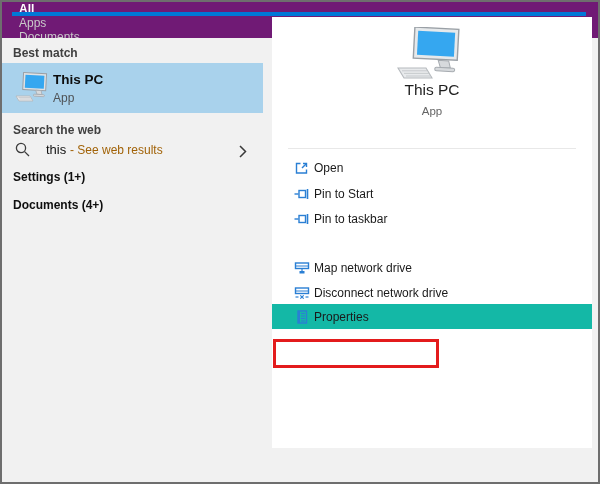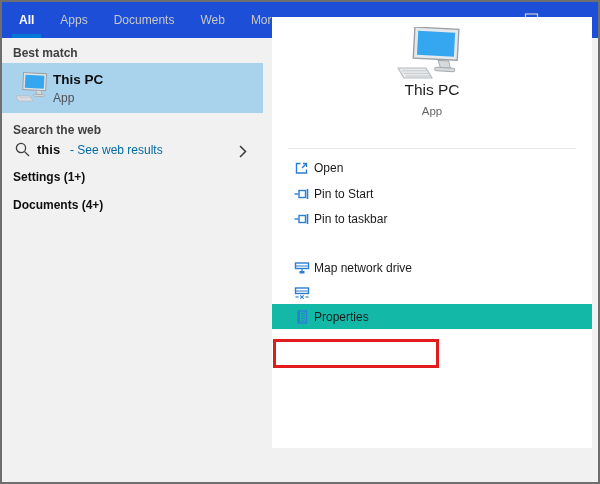--- a/index.html
+++ b/index.html
@@ -12,23 +12,24 @@
     position: relative;
     width: 600px; height: 484px;
     border: 2px solid #6e6e6e;
     background: #f1f1f1;
     overflow: hidden;
   }
 
   
   .topbar {
     position: absolute; left: 0; top: 0; right: 0; height: 36px;
-    background: #1d4ed8;
+    background: #701a75;
     display: flex; align-items: stretch;
     padding-left: 10px;
+    flex-direction: column;
   }
   .tab {
     position: relative;
     display: flex; align-items: center;
     padding: 0 7px;
     margin-right: 12px;
     font-size: 12px;
     color: #c9c9c9;
     cursor: default;
   }
@@ -73,26 +74,26 @@
   }
   .bm-sub {
     position: absolute; left: 51px; top: 28px;
     font-size: 12px; color: #4f5356;
   }
   .web-item {
     position: absolute; left: 0; top: 99px; width: 261px; height: 28px;
     cursor: default;
   }
   .web-query {
-    position: absolute; left: 35px; top: 5px;
-    font-size: 13px; font-weight: bold; color: #111;
+    position: absolute; left: 44px; top: 5px;
+    font-size: 13px; font-weight: normal; color: #111;
   }
   .web-hint {
     position: absolute; left: 68px; top: 6px;
-    font-size: 12px; color: #0369a1;
+    font-size: 12px; color: #a16207;
   }
   .group-row {
     position: absolute; left: 11px;
     font-size: 12px; font-weight: bold; color: #0f0f0f; cursor: default;
   }
 
   
   .preview-card {
     position: absolute; left: 270px; top: 15px; width: 320px; height: 431px;
     background: #ffffff;
@@ -256,20 +257,21 @@
     </div>
 
     <div class="action-row" style="top:263px">
       <svg class="a-icon" viewBox="0 0 16 16">
         <rect x="1.5" y="3" width="13" height="5.5" fill="none" stroke="#2a7fd4" stroke-width="1.4"></rect>
         <line x1="1.5" y1="6" x2="14.5" y2="6" stroke="#2a7fd4" stroke-width="1"></line>
         <line x1="1.5" y1="12" x2="4.5" y2="12" stroke="#2a7fd4" stroke-width="1.2"></line>
         <line x1="11.5" y1="12" x2="14.5" y2="12" stroke="#2a7fd4" stroke-width="1.2"></line>
         <path d="M6.3 10.3 L9.7 13.7 M9.7 10.3 L6.3 13.7" stroke="#2a7fd4" stroke-width="1.2"></path>
       </svg>
+      <span class="a-label">Disconnect network drive</span>
     </div>
 
     <div class="action-row hovered" style="top:287px">
       <svg class="a-icon" viewBox="0 0 16 16">
         <rect x="4" y="2" width="8.5" height="12" fill="none" stroke="#2a7fd4" stroke-width="1.4"></rect>
         <rect x="4" y="2" width="2" height="12" fill="#2a7fd4"></rect>
         <line x1="7" y1="4.5" x2="11" y2="4.5" stroke="#2a7fd4" stroke-width="1.1"></line>
         <line x1="7" y1="7" x2="11" y2="7" stroke="#2a7fd4" stroke-width="1.1"></line>
         <line x1="7" y1="9.5" x2="11" y2="9.5" stroke="#2a7fd4" stroke-width="1.1"></line>
         <line x1="7" y1="12" x2="11" y2="12" stroke="#2a7fd4" stroke-width="1.1"></line>

